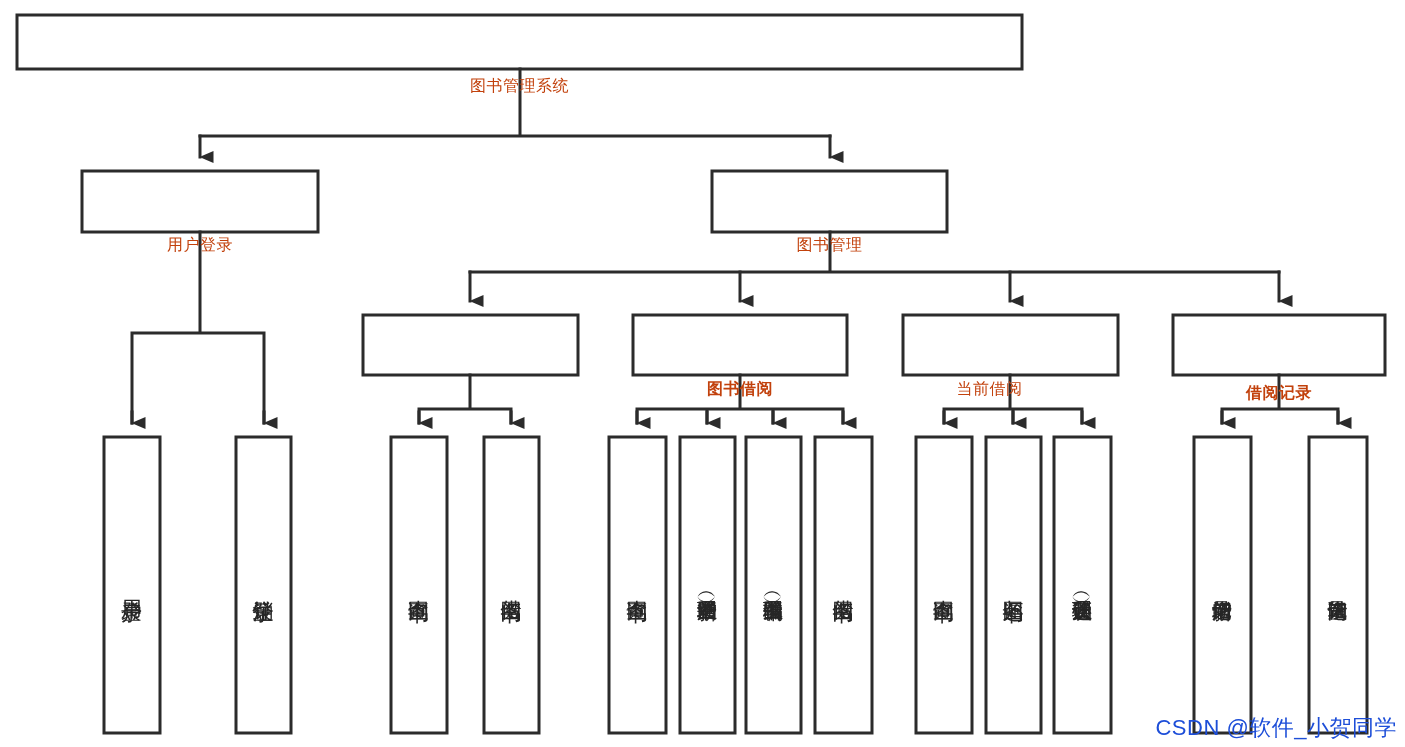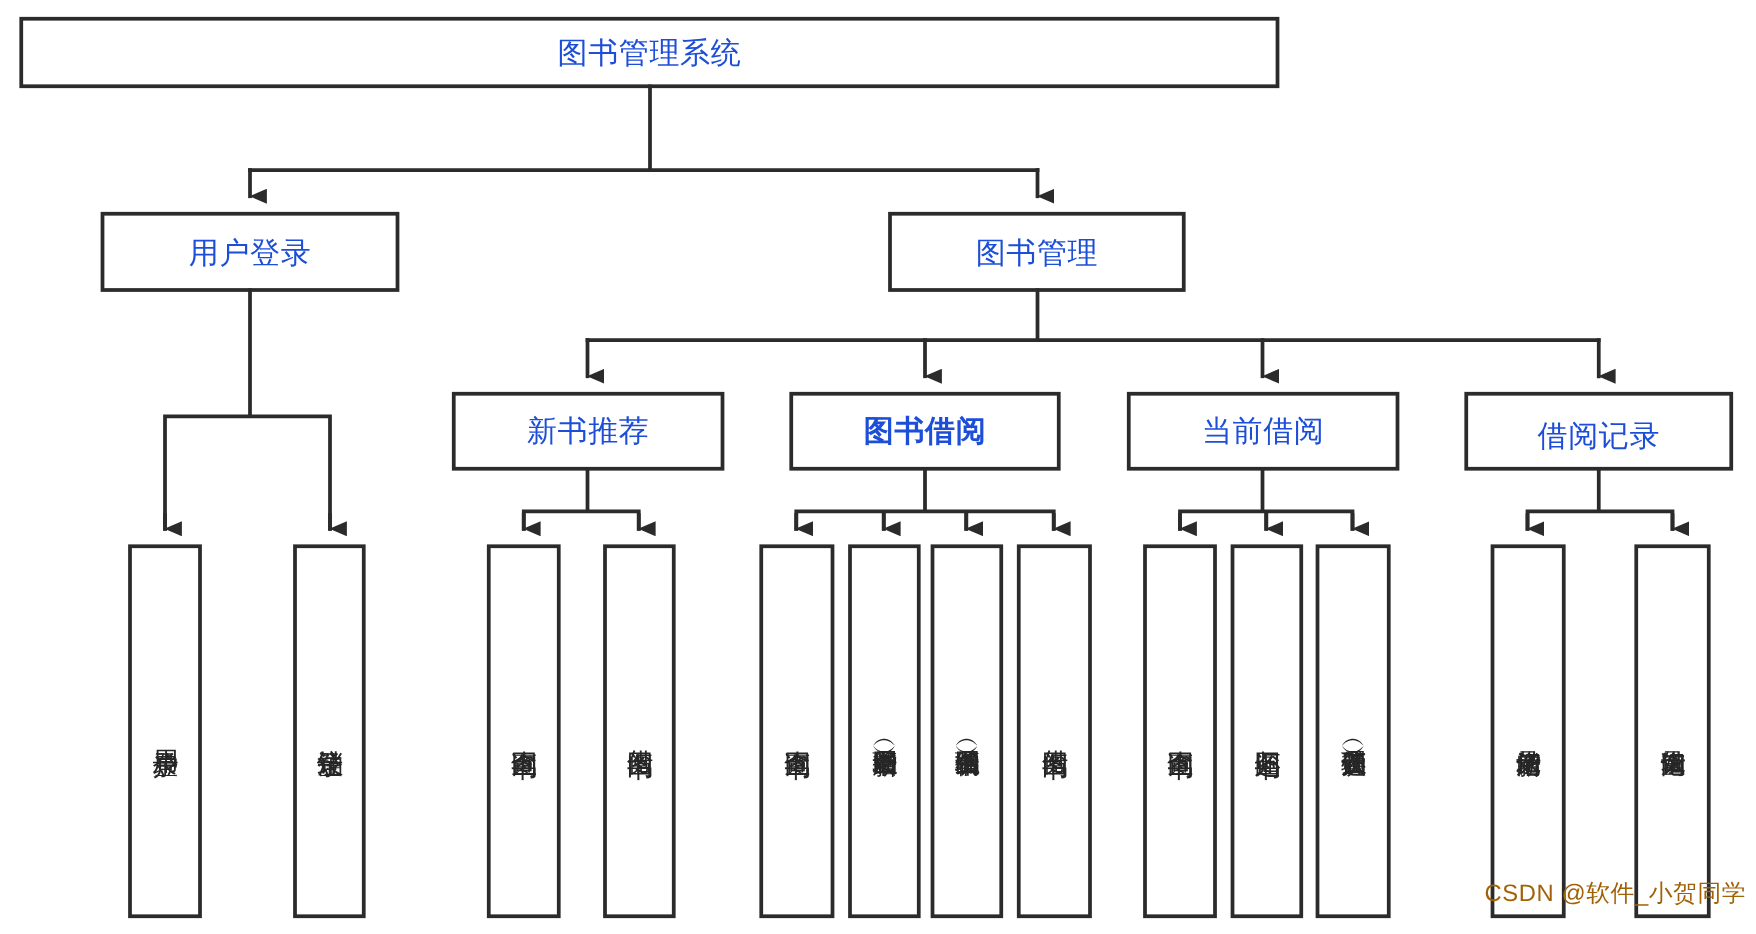--- a/index.html
+++ b/index.html
@@ -40,25 +40,26 @@
   }
   .arrow-head {
     fill: #2b2b2b;
     stroke: none;
   }
   .node-label-h {
     position: absolute;
     display: flex;
     align-items: center;
     justify-content: center;
-    color: #1d4ed8;
-    font-size: 24px;
+    color: #c2410c;
+    font-size: 16px;
     letter-spacing: 0.5px;
     white-space: nowrap;
     pointer-events: none;
+    margin-top: 44px;
   }
   .node-label-v {
     position: absolute;
     display: flex;
     align-items: center;
     justify-content: center;
     color: #262626;
     font-size: 21px;
     writing-mode: vertical-rl;
     text-orientation: upright;
@@ -67,23 +68,23 @@
     white-space: nowrap;
     pointer-events: none;
   }
   .node-label-v.tight {
     letter-spacing: 0px;
     font-size: 20px;
   }
   .watermark {
     position: absolute;
     right: 8px;
-    bottom: 19px;
-    color: #a16207;
-    font-size: 19px;
+    bottom: 4px;
+    color: #1d4ed8;
+    font-size: 22px;
     letter-spacing: 0.5px;
     white-space: nowrap;
     pointer-events: none;
   }
 </style>
 </head>
 <body>
 
 <div id="diagram-root">
 
@@ -150,24 +151,23 @@
     <path class="connector" d="M 1279 375 L 1279 409 M 1222 409 L 1338 409 M 1222 409 L 1222 423 M 1338 409 L 1338 423"></path>
     <path class="connector" d="M 1222 412 L 1222 423" marker-end="url(#arrow)"></path>
     <path class="connector" d="M 1338 412 L 1338 423" marker-end="url(#arrow)"></path>
   </svg>
 
   <div class="node-label-h" style="left:17px; top:15px; width:1005px; height:54px;">图书管理系统</div>
 
   <div class="node-label-h" style="left:82px; top:171px; width:236px; height:61px;">用户登录</div>
   <div class="node-label-h" style="left:712px; top:171px; width:235px; height:61px;border-radius:12px;">图书管理</div>
 
-  <div class="node-label-h" style="left:363px; top:315px; width:215px; height:60px;">新书推荐</div>
   <div class="node-label-h" style="left:633px; top:315px; width:214px; height:60px;font-weight:bold;">图书借阅</div>
-  <div class="node-label-h" style="left:903px; top:315px; width:215px; height:60px;">当前借阅</div>
-  <div class="node-label-h" style="left:1173px; top:315px; width:212px; height:68px;">借阅记录</div>
+  <div class="node-label-h" style="left:882px; top:315px; width:215px; height:60px;">当前借阅</div>
+  <div class="node-label-h" style="left:1173px; top:315px; width:212px; height:68px;font-weight:bold;">借阅记录</div>
 
   <div class="node-label-v" style="left:104px; top:437px; width:56px; height:296px;">用户登录</div>
   <div class="node-label-v" style="left:236px; top:437px; width:55px; height:296px;">注销登录</div>
   <div class="node-label-v" style="left:391px; top:437px; width:56px; height:296px;">查询图书</div>
   <div class="node-label-v" style="left:484px; top:437px; width:55px; height:296px;">借阅图书</div>
   <div class="node-label-v" style="left:609px; top:437px; width:57px; height:296px;">查询图书</div>
   <div class="node-label-v tight" style="left:680px; top:437px; width:55px; height:296px;">新增图书（管理员）</div>
   <div class="node-label-v tight" style="left:746px; top:437px; width:55px; height:296px;">编辑图书（管理员）</div>
   <div class="node-label-v" style="left:815px; top:437px; width:57px; height:296px;">借阅图书</div>
   <div class="node-label-v" style="left:916px; top:437px; width:56px; height:296px;">查询图书</div>

